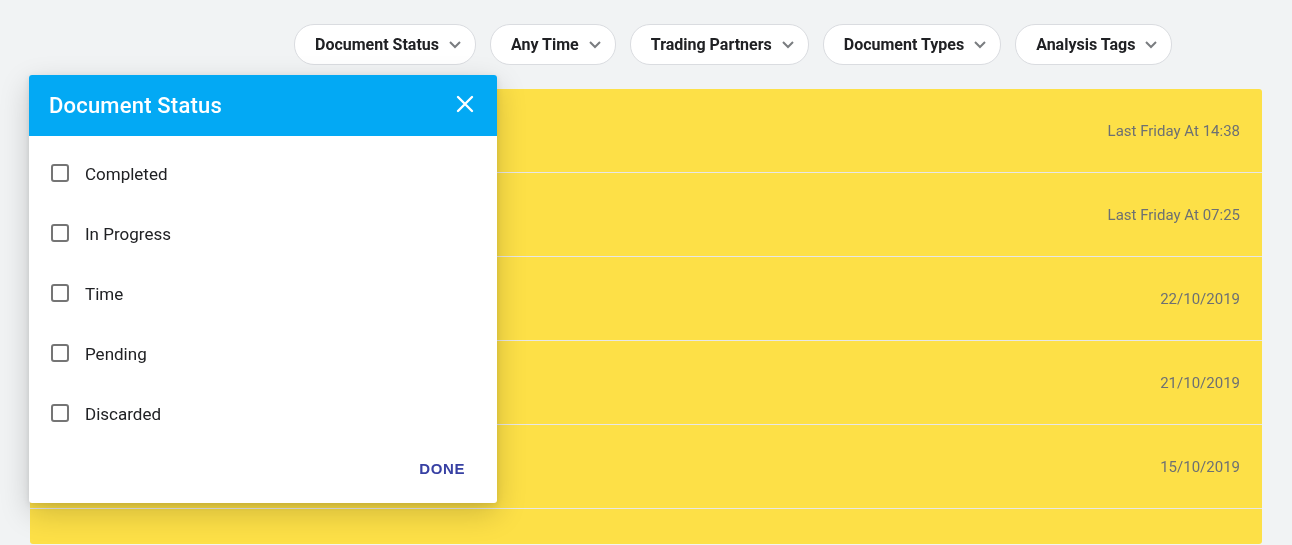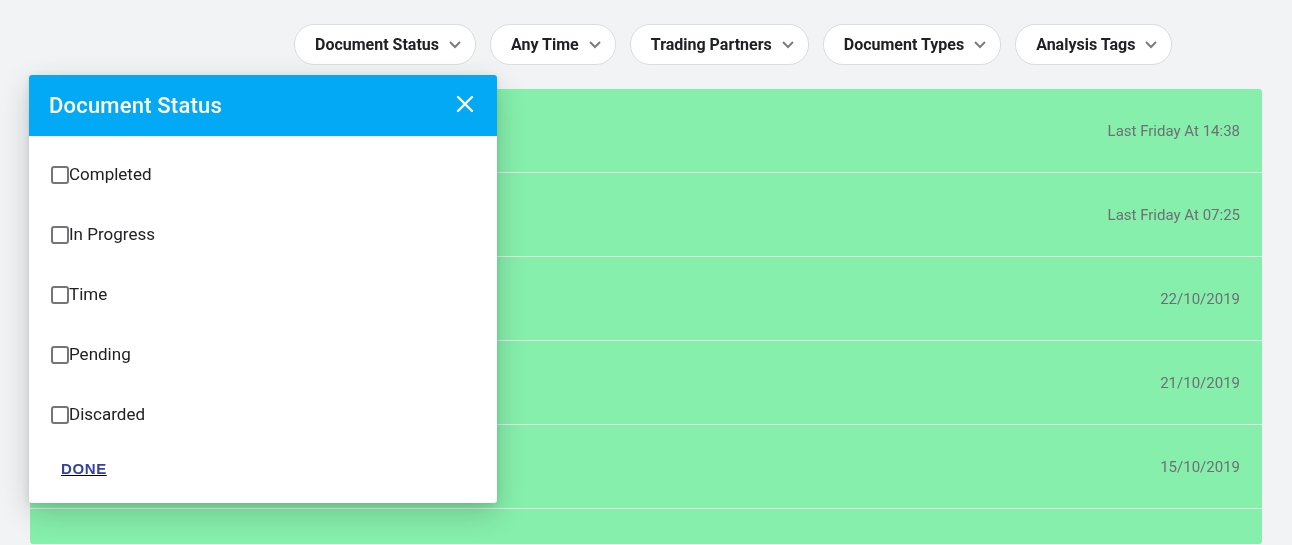--- a/index.html
+++ b/index.html
@@ -30,21 +30,21 @@
       color: #202124;
       gap: 10px;
     }
     .filter-pill .caret {
       display: inline-flex;
       align-items: center;
       justify-content: center;
     }
     .filter-pill .caret svg { display: block; }
     .content-area {
-      background: #86efac;
+      background: #fde047;
       margin: 0 30px 8px 30px;
       border-radius: 3px;
       min-height: 455px;
       position: relative;
     }
     .row {
       display: flex;
       justify-content: flex-end;
       align-items: center;
       border-bottom: 1px solid #e7e7e7;
@@ -80,38 +80,39 @@
     .close-btn {
       width: 24px; height: 24px;
       display: inline-flex; align-items: center; justify-content: center;
       cursor: pointer;
     }
     .options {
       padding: 8px 0 0 0;
     }
     .option {
       display: flex;
-      align-items: flex-end;
+      align-items: flex-start;
+      gap: 16px;
       padding: 20px 22px;
       cursor: pointer;
     }
     .checkbox {
       width: 18px; height: 18px;
       border: 2px solid #757575;
       border-radius: 3px;
       flex-shrink: 0;
     }
     .option-label {
       font-size: 17px;
       color: #202124;
     }
     .popover-actions {
       display: flex;
+      justify-content: flex-end;
       padding: 10px 22px 20px 22px;
-      text-decoration: underline;
     }
     .done-btn {
       background: none;
       border: none;
       color: #3740a3;
       font-size: 15px;
       font-weight: 700;
       letter-spacing: 0.6px;
       cursor: pointer;
       padding: 6px 10px;

